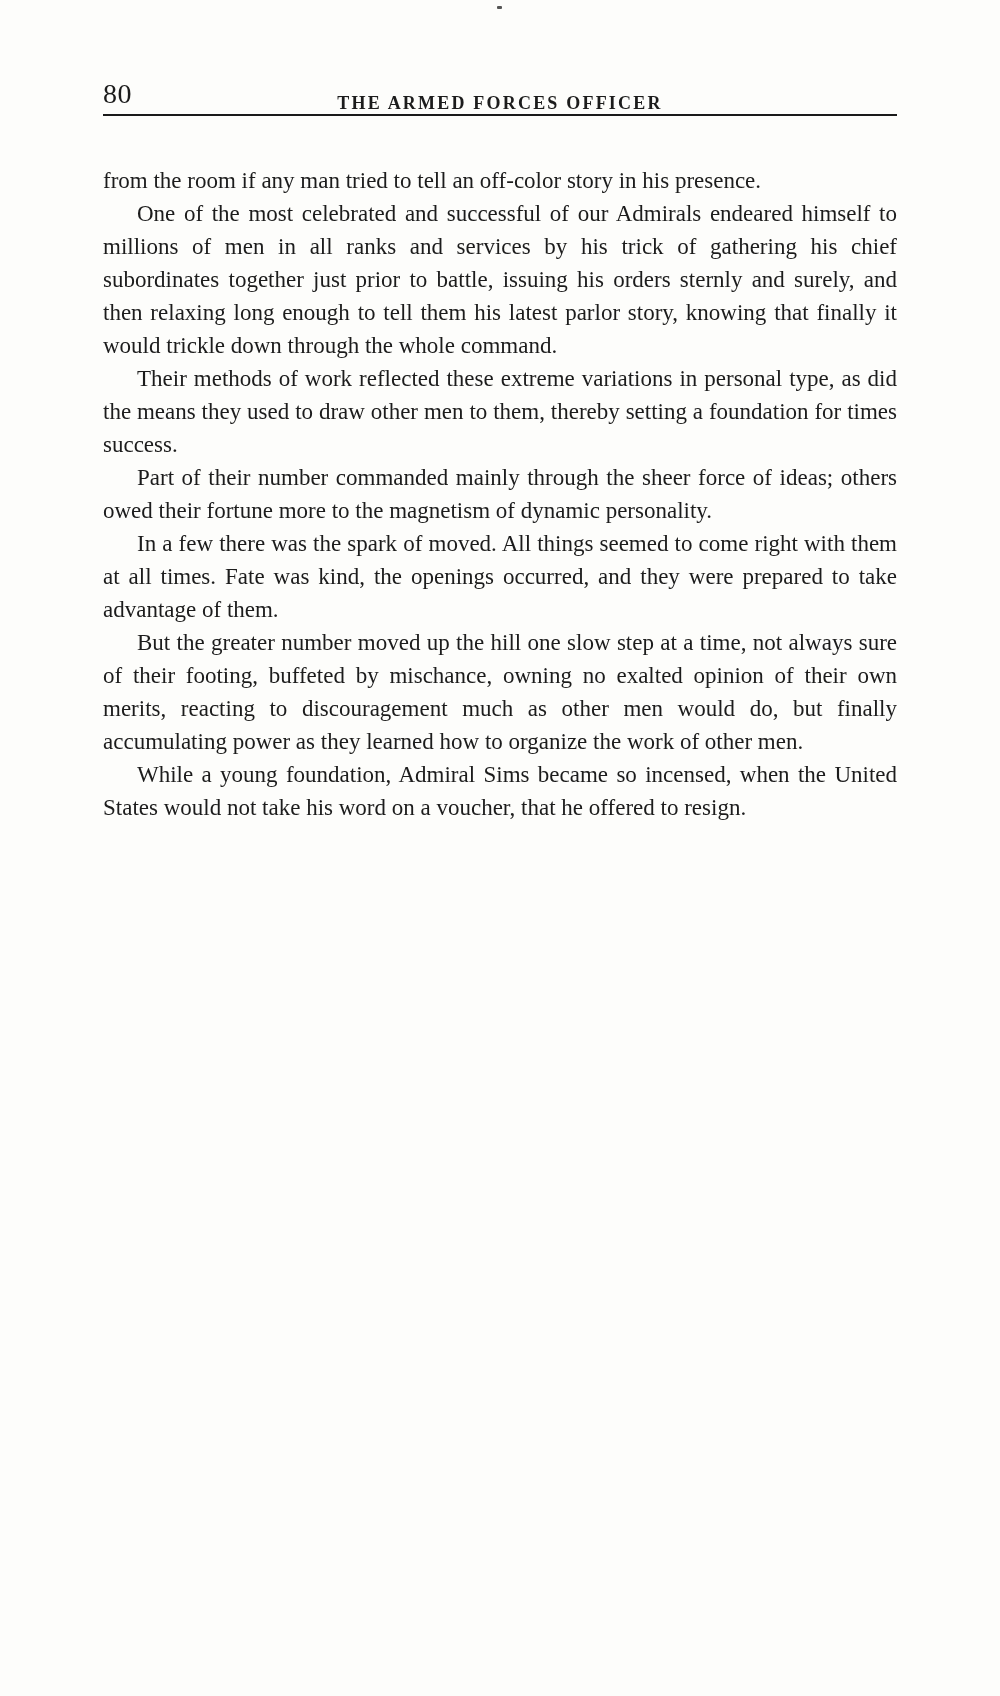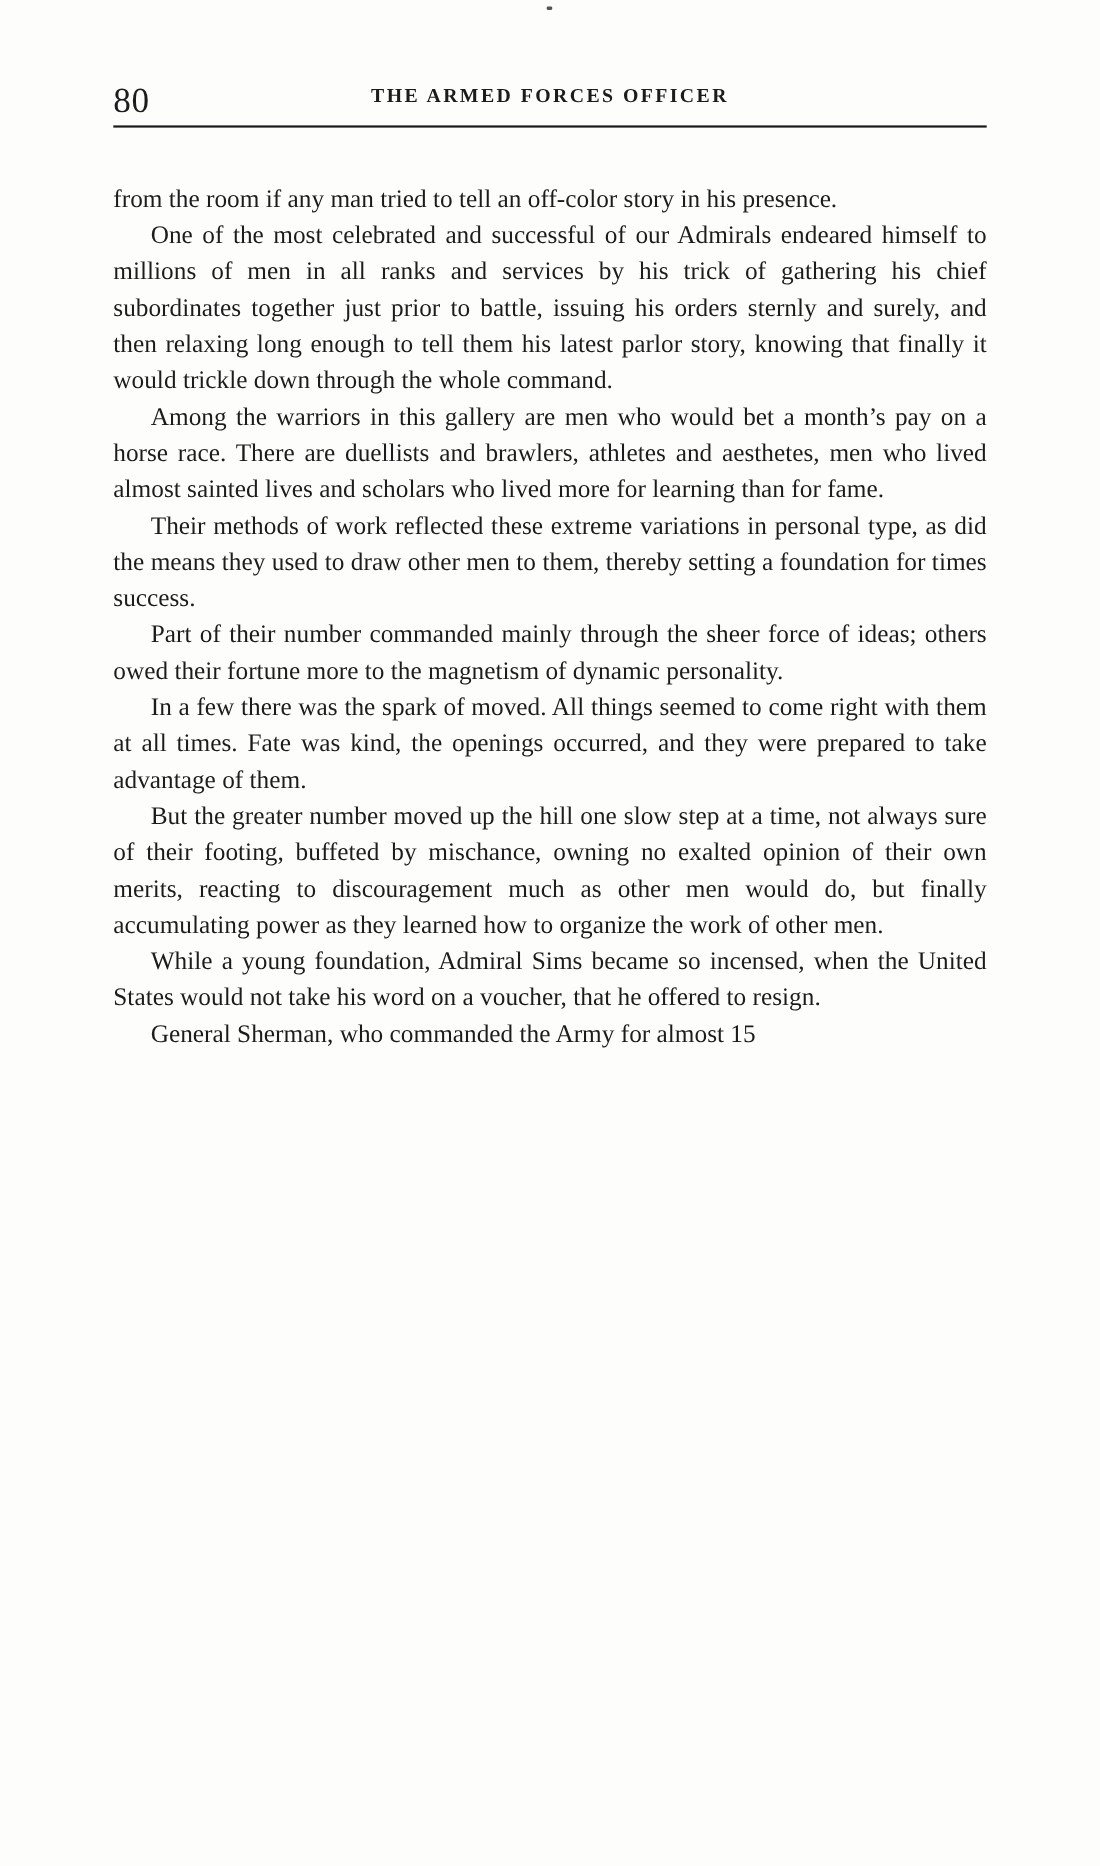--- a/index.html
+++ b/index.html
@@ -33,29 +33,29 @@
   .running-head {
     position: relative;
     height: 30px;
     border-bottom: 2px solid #1a1a1a;
     margin-bottom: 18px;
   }
   .page-number {
     position: absolute;
     left: 0;
     bottom: 4px;
-    font-size: 32px;
+    font-size: 28px;
     letter-spacing: 0.5px;
     margin-top: 28px;
   }
   .running-title {
     position: absolute;
     left: 0;
     right: 0;
-    bottom: 16px;
+    bottom: 0;
     text-align: center;
     font-size: 18px;
     font-weight: bold;
     letter-spacing: 2.2px;
   }
   .page-body {
     font-size: 23px;
     line-height: 33px;
     text-align: justify;
   }
@@ -76,22 +76,20 @@
 <div class="page-inner">
 
   <div class="running-head">
     <span class="page-number">80</span>
     <span class="running-title">THE ARMED FORCES OFFICER</span>
   </div>
 
   <div class="page-body">
     <p class="continuation">from the room if any man tried to tell an off-color story in his presence.</p>
     <p>One of the most celebrated and successful of our Admirals endeared himself to millions of men in all ranks and services by his trick of gathering his chief subordinates together just prior to battle, issuing his orders sternly and surely, and then relaxing long enough to tell them his latest parlor story, knowing that finally it would trickle down through the whole command.</p>
-    <p>Among the warriors in this gallery are men who would bet a month’s pay on a horse race. There are duellists and brawlers, athletes and aesthetes, men who lived almost sainted lives and scholars who lived more for learning than for fame.</p>
     <p>Their methods of work reflected these extreme variations in personal type, as did the means they used to draw other men to them, thereby setting a foundation for times success.</p>
     <p>Part of their number commanded mainly through the sheer force of ideas; others owed their fortune more to the magnetism of dynamic personality.</p>
     <p>In a few there was the spark of moved. All things seemed to come right with them at all times. Fate was kind, the openings occurred, and they were prepared to take advantage of them.</p>
     <p>But the greater number moved up the hill one slow step at a time, not always sure of their footing, buffeted by mischance, owning no exalted opinion of their own merits, reacting to discouragement much as other men would do, but finally accumulating power as they learned how to organize the work of other men.</p>
     <p>While a young foundation, Admiral Sims became so incensed, when the United States would not take his word on a voucher, that he offered to resign.</p>
-    <p>General Sherman, who commanded the Army for almost 15</p>
   </div>
 
 </div>
 
 </body></html>

